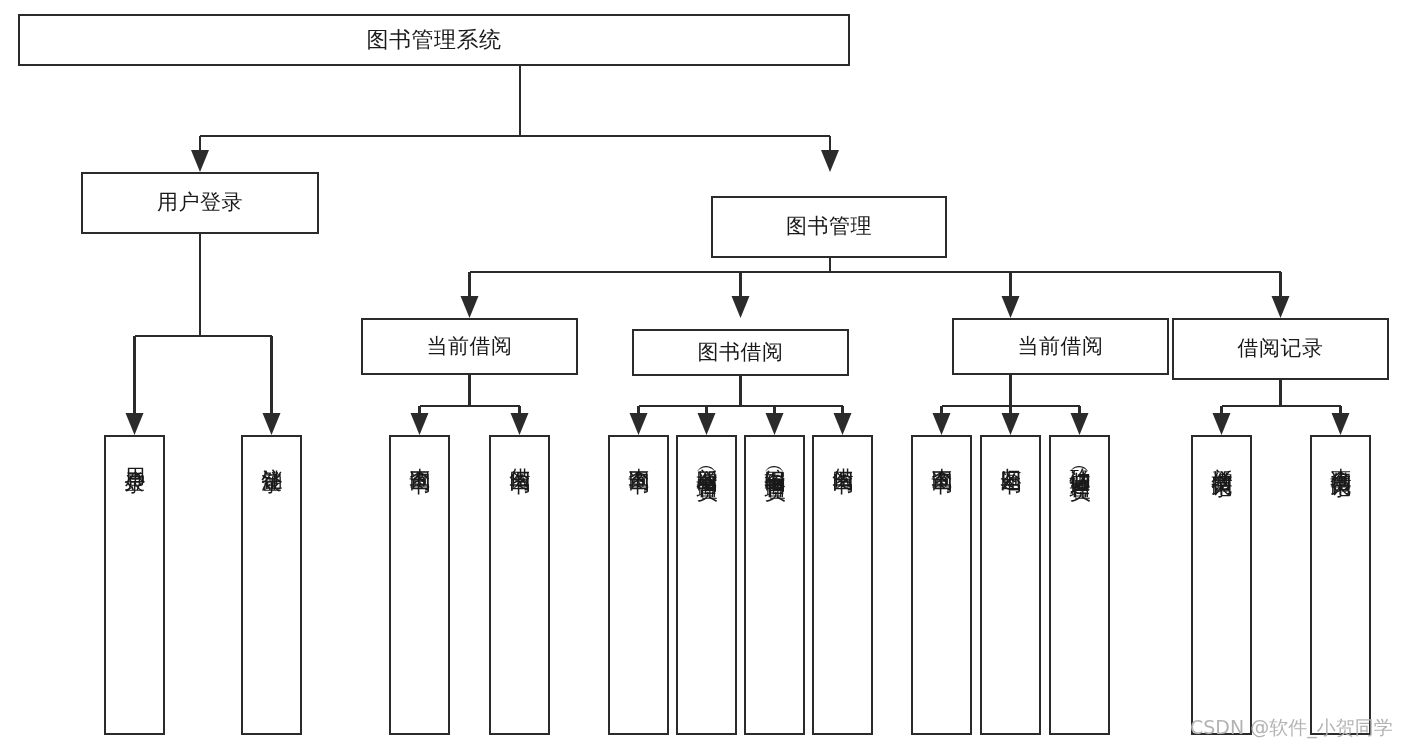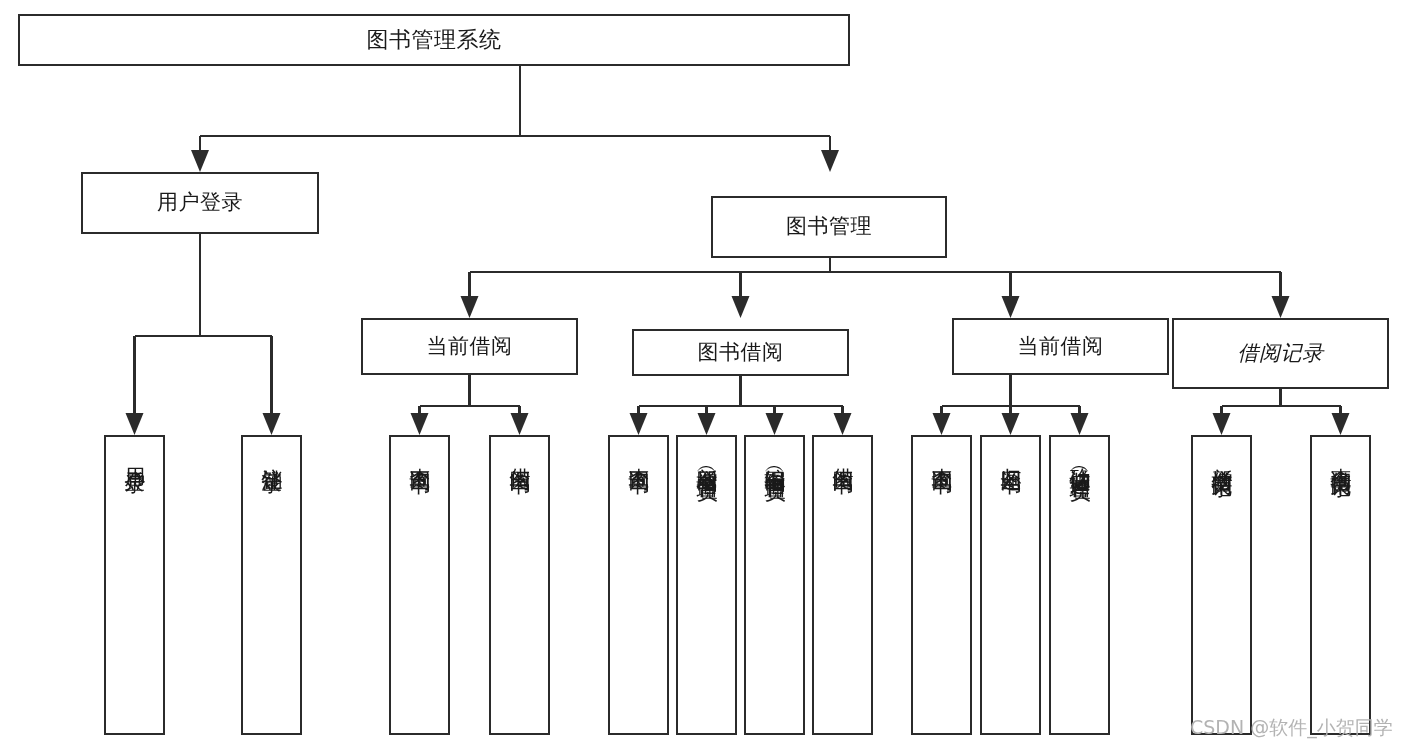--- a/index.html
+++ b/index.html
@@ -142,21 +142,21 @@
       </div>
       <div class="node-box horizontal" style="left: 361px; top: 318px; width: 217px; height: 57px; border-color: rgb(43, 43, 43);">
         <span class="node-label" style="color: rgb(26, 26, 26);">当前借阅</span>
       </div>
       <div class="node-box horizontal" style="left: 632px; top: 318px; width: 217px; height: 47px; border-color: rgb(43, 43, 43); margin-top: 11px;">
         <span class="node-label" style="color: rgb(26, 26, 26);">图书借阅</span>
       </div>
       <div class="node-box horizontal" style="left: 952px; top: 318px; width: 217px; height: 57px; border-color: rgb(43, 43, 43);">
         <span class="node-label" style="color: rgb(26, 26, 26);">当前借阅</span>
       </div>
-      <div class="node-box horizontal" style="left: 1172px; top: 318px; width: 217px; height: 71px; border-color: rgb(43, 43, 43); font-style: italic;">
+      <div class="node-box horizontal" style="left: 1172px; top: 318px; width: 217px; height: 62px; border-color: rgb(43, 43, 43);">
         <span class="node-label" style="color: rgb(26, 26, 26);">借阅记录</span>
       </div>
       <div class="node-box vertical" style="left: 104px; top: 435px; width: 61px; height: 300px; border-color: rgb(43, 43, 43);">
         <span class="node-label" style="color: rgb(26, 26, 26);">用户登录</span>
       </div>
       <div class="node-box vertical" style="left: 241px; top: 435px; width: 61px; height: 300px; border-color: rgb(43, 43, 43);">
         <span class="node-label" style="color: rgb(26, 26, 26);">注销登录</span>
       </div>
       <div class="node-box vertical" style="left: 389px; top: 435px; width: 61px; height: 300px; border-color: rgb(43, 43, 43);">
         <span class="node-label" style="color: rgb(26, 26, 26);">查询图书</span>

